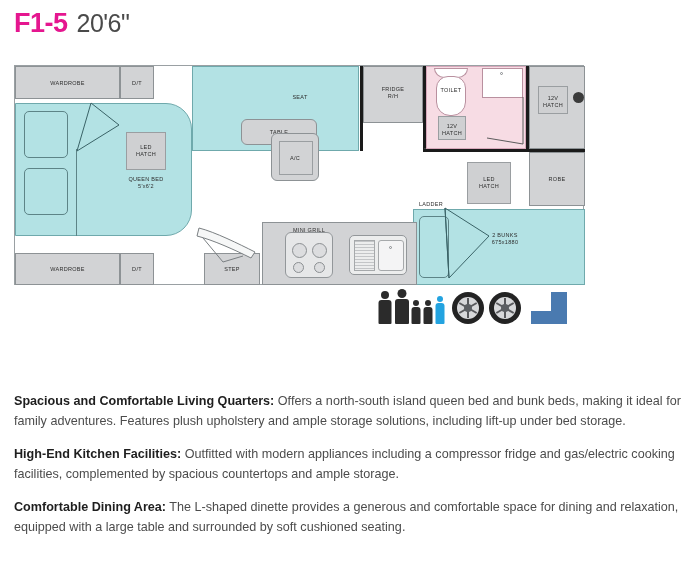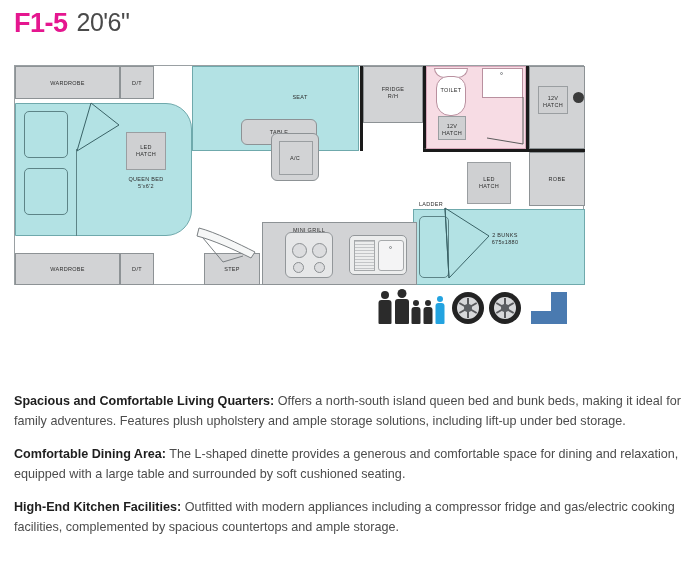--- a/index.html
+++ b/index.html
@@ -6,21 +6,21 @@
   body{
     width:700px;height:584px;
     background:#ffffff;
     font-family:"Liberation Sans", sans-serif;
     color:#3a3a3a;
     overflow:hidden;
   }
   
   #title-bar{
     position:absolute;left:14px;top:8px;
-    display:flex;align-items:flex-start;gap:9px;
+    display:flex;align-items:center;gap:9px;
   }
   #model-code{
     font-size:27px;font-weight:bold;letter-spacing:-0.5px;
     color:#e5168f;
   }
   #model-length{
     font-size:25px;font-weight:normal;letter-spacing:-0.5px;
     color:#4a4a4a;
   }
 
@@ -311,18 +311,18 @@
     <div class="v"></div>
     <div class="h"></div>
   </div>
 </div>
 
 <div id="features">
   <div class="feature">
     <p><b>Spacious and Comfortable Living Quarters:</b><span> Offers a north-south island queen bed and bunk beds, making it ideal for family adventures. Features plush upholstery and ample storage solutions, including lift-up under bed storage.</span></p>
   </div>
   <div class="feature">
+    <p><b>High-End Kitchen Facilities:</b><span> Outfitted with modern appliances including a compressor fridge and gas/electric cooking facilities, complemented by spacious countertops and ample storage.</span></p>
+  </div>
+  <div class="feature">
     <p><b>Comfortable Dining Area:</b><span> The L-shaped dinette provides a generous and comfortable space for dining and relaxation, equipped with a large table and surrounded by soft cushioned seating.</span></p>
   </div>
-  <div class="feature">
-    <p><b>High-End Kitchen Facilities:</b><span> Outfitted with modern appliances including a compressor fridge and gas/electric cooking facilities, complemented by spacious countertops and ample storage.</span></p>
-  </div>
 </div>
 
 </body></html>

